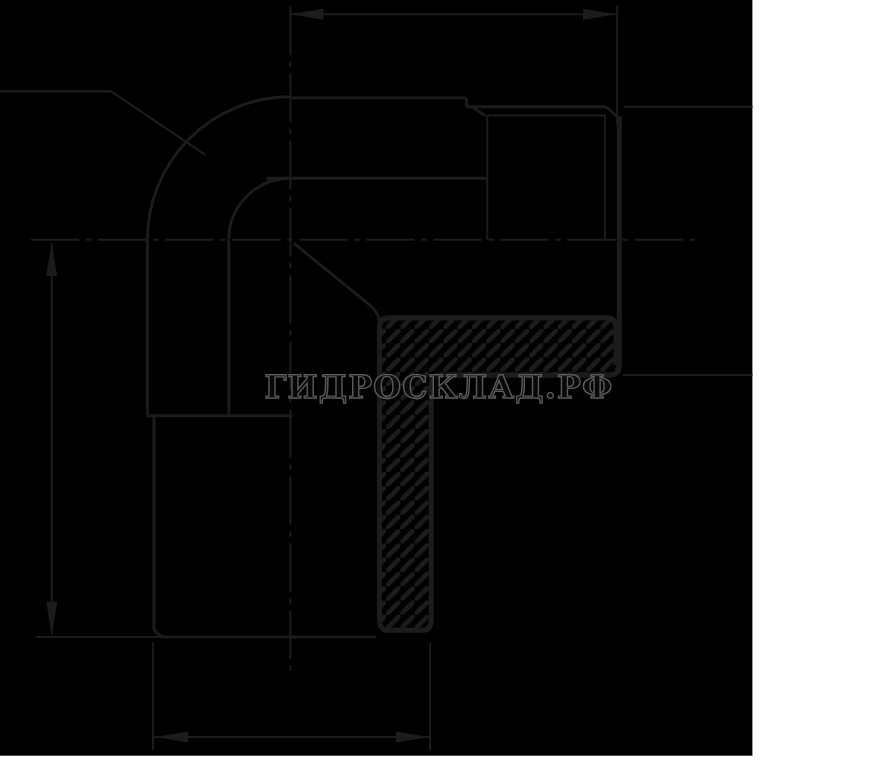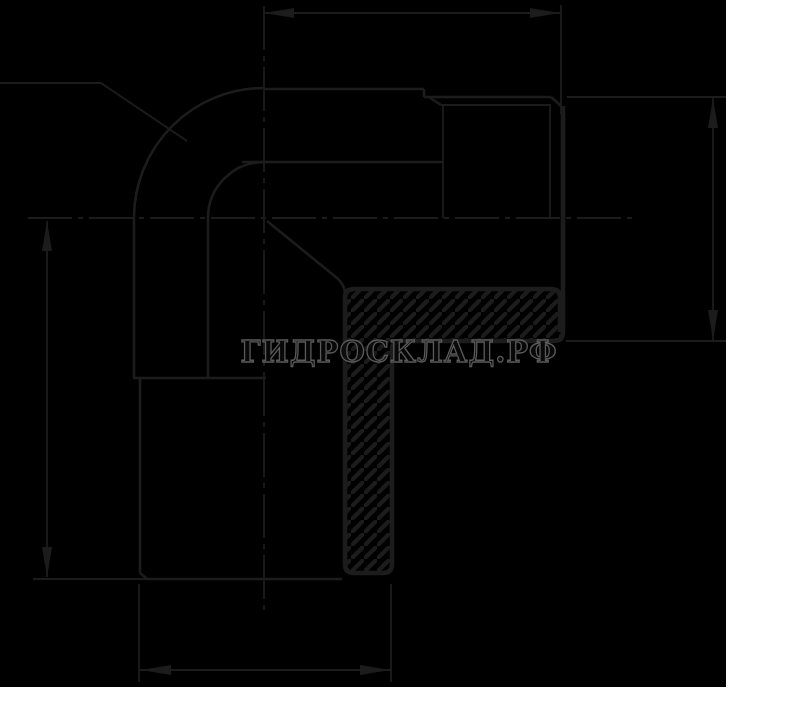--- a/index.html
+++ b/index.html
@@ -1,16 +1,16 @@
 <!DOCTYPE html>
 <html><head>
 <meta charset="utf-8">
 <style>
   html,body{margin:0;padding:0;background:#ffffff;}
-  .page{position:relative;width:799px;height:712px;background:#ffffff;overflow:hidden;
+  .page{position:relative;width:684px;height:712px;background:#ffffff;overflow:hidden;
         font-family:"DejaVu Sans",sans-serif;}
   .drawing-area{position:absolute;top:0;left:0;width:726px;height:687px;background:#000000;}
   svg{display:block;}
   #watermark{font-family:"DejaVu Serif",serif;font-weight:bold;font-size:29px;letter-spacing:1px;
              paint-order:fill;}
 </style>
 </head>
 <body>
 
 <div class="page" style="background: rgb(255, 255, 255);">

